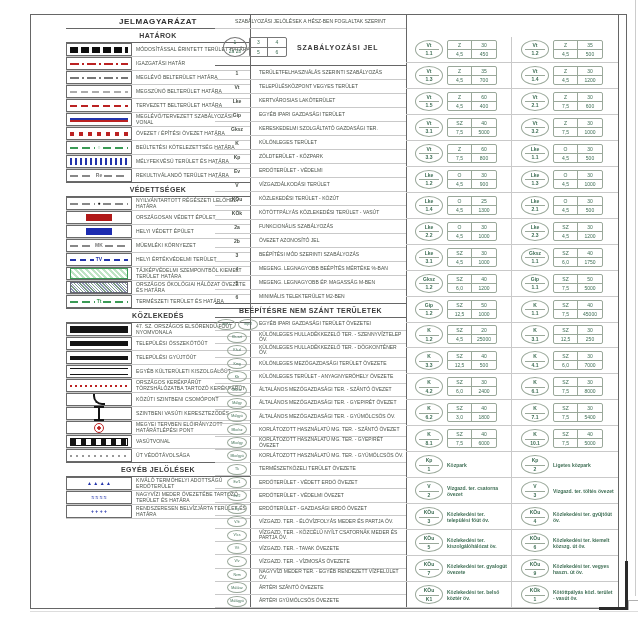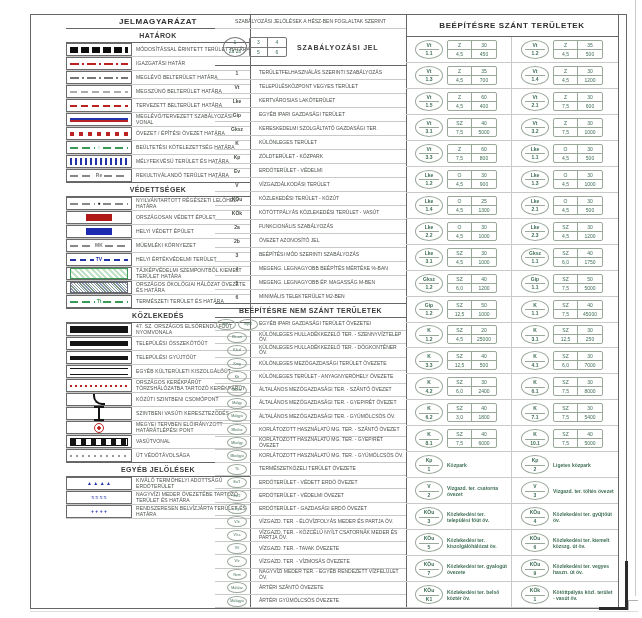--- a/index.html
+++ b/index.html
@@ -606,21 +606,20 @@
           <div class="msrow">
             <div class="msyms">
               <span class="mini-sign">Má/ágyü</span>
             </div>
             <div class="mlabel">ÁRTÉRI GYÜMÖLCSÖS ÖVEZETE</div>
           </div>
         </div>
     </div>
 
     <div class="col col-right">
-      <div class="col-title">BEÉPÍTÉSRE SZÁNT TERÜLETEK</div>
       <div id="right-rows">
           <div class="zrow">
             <div class="zcell first">
               <span class="zsign">
                 <span>Vt</span>
                 <span>1.1</span>
               </span>
               <span class="zbox">
                 <span>Z</span>
                 <span>30</span>

